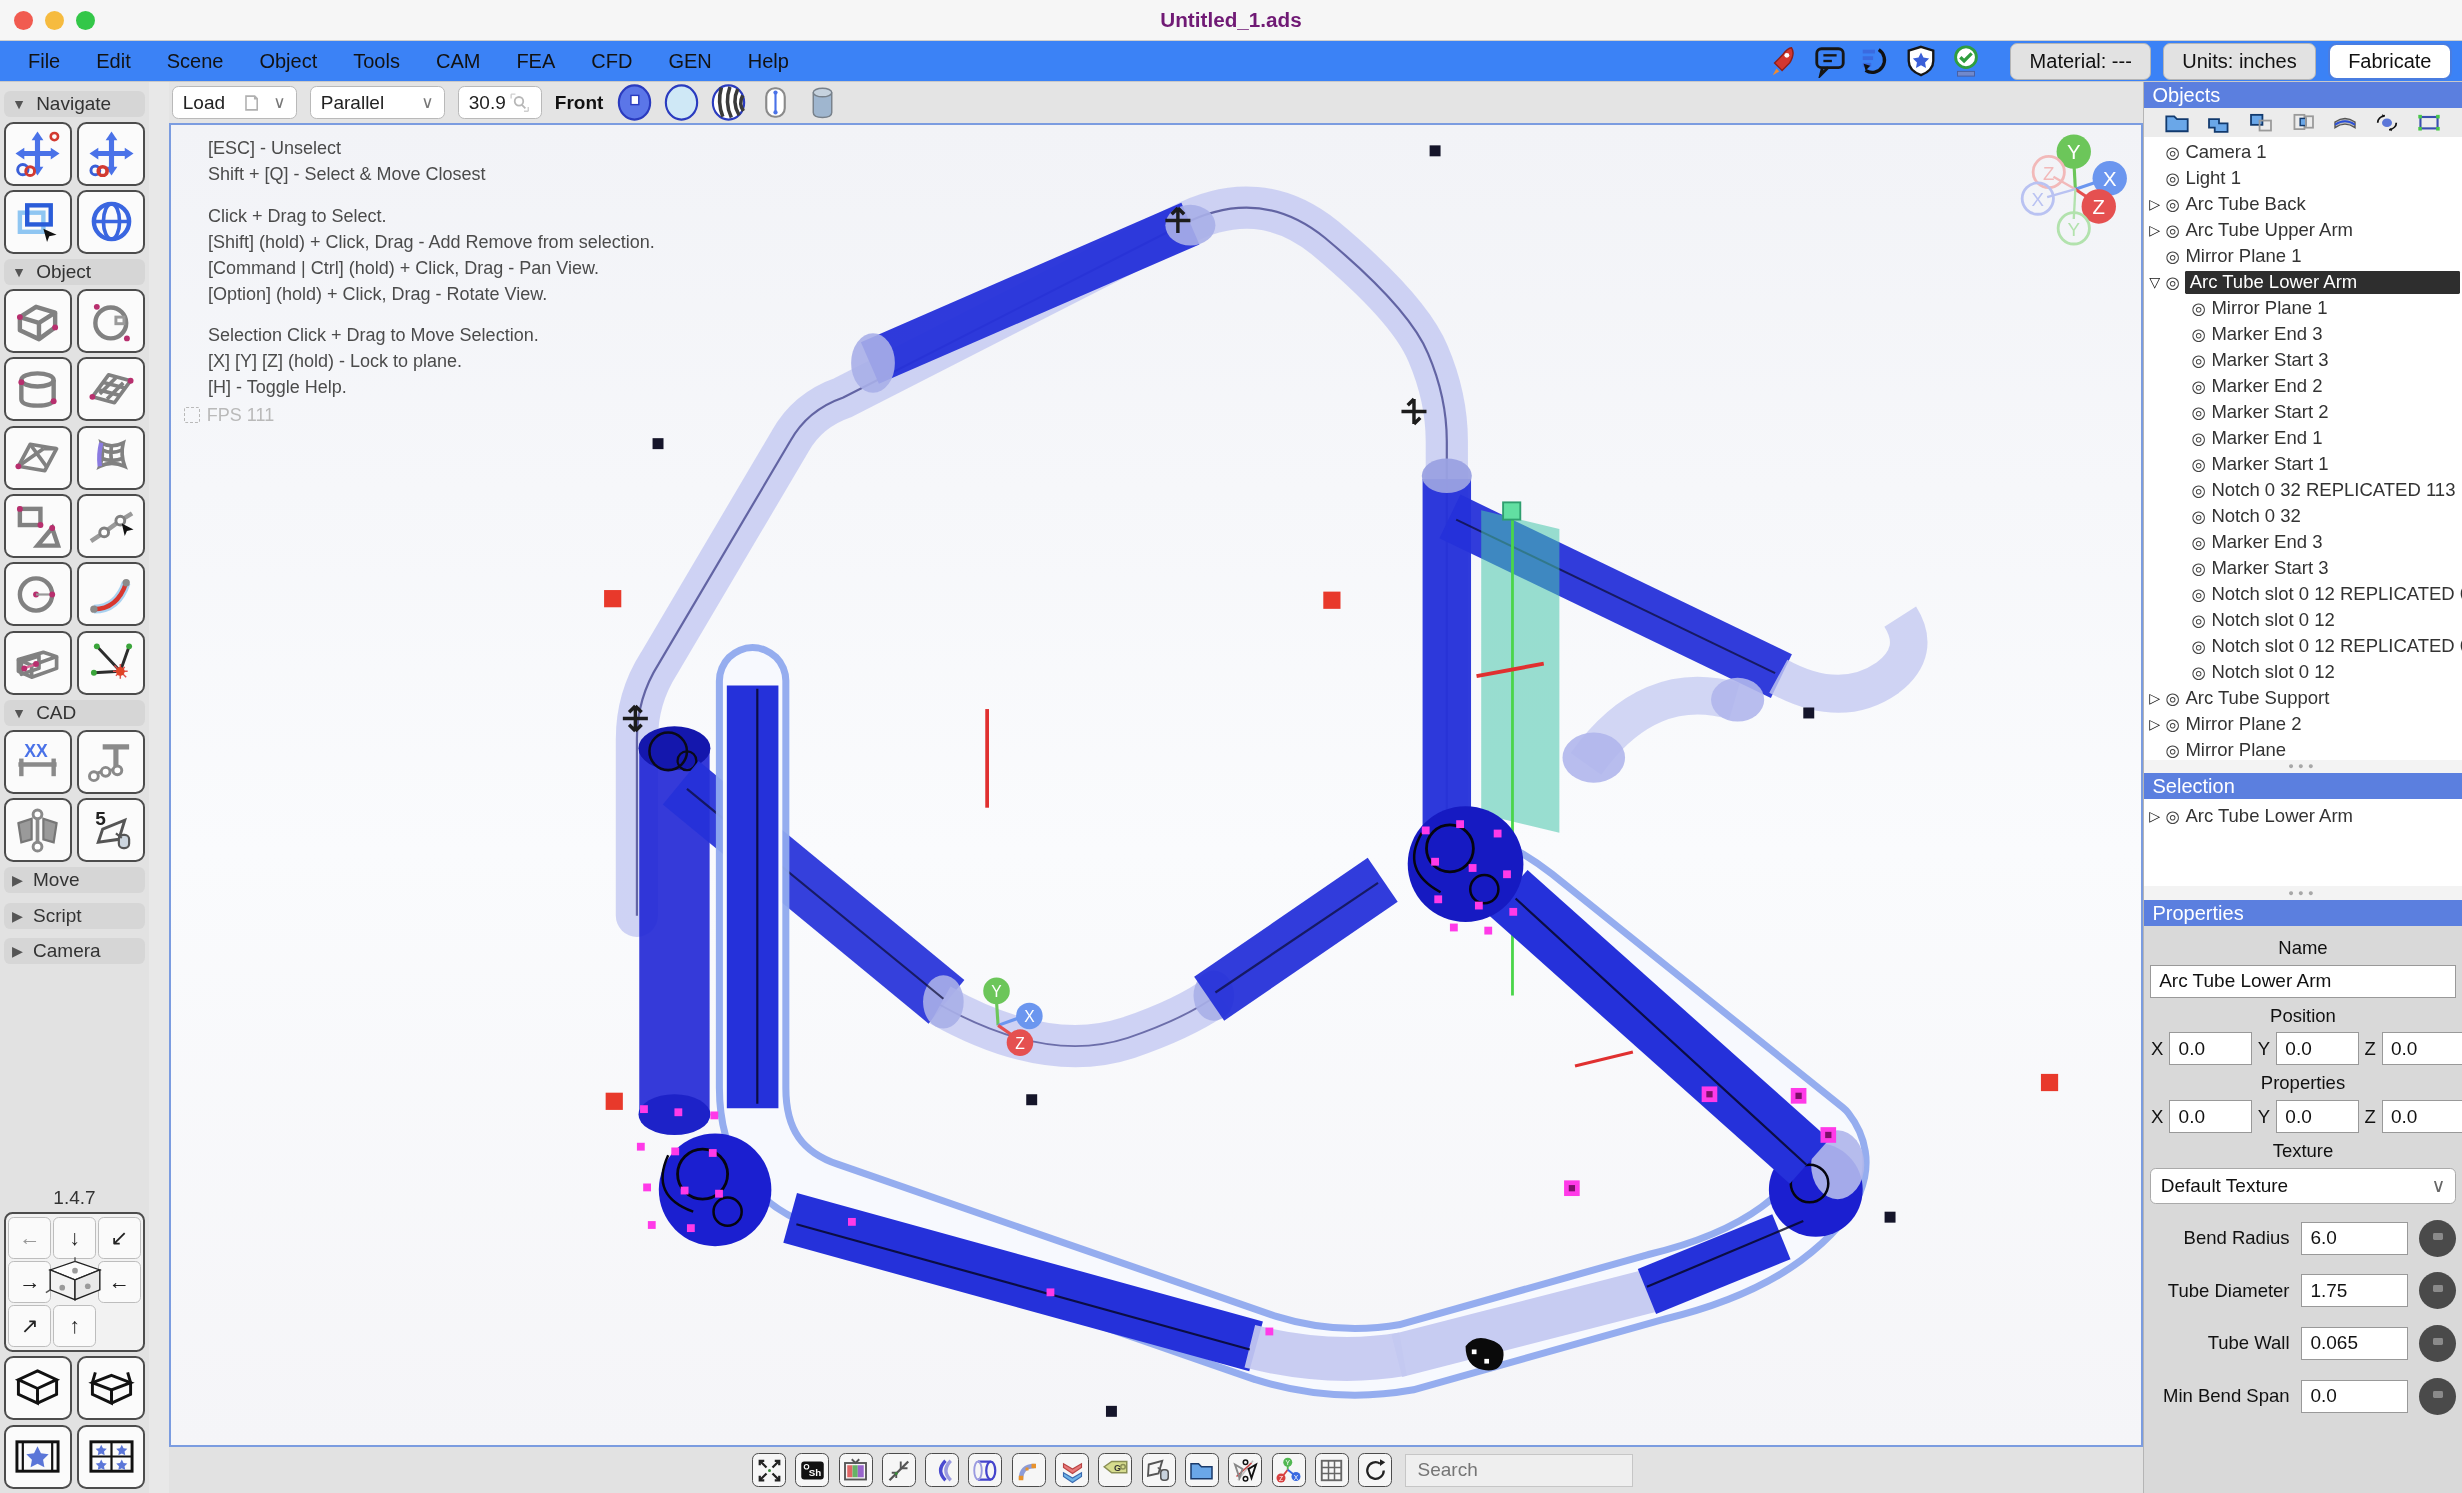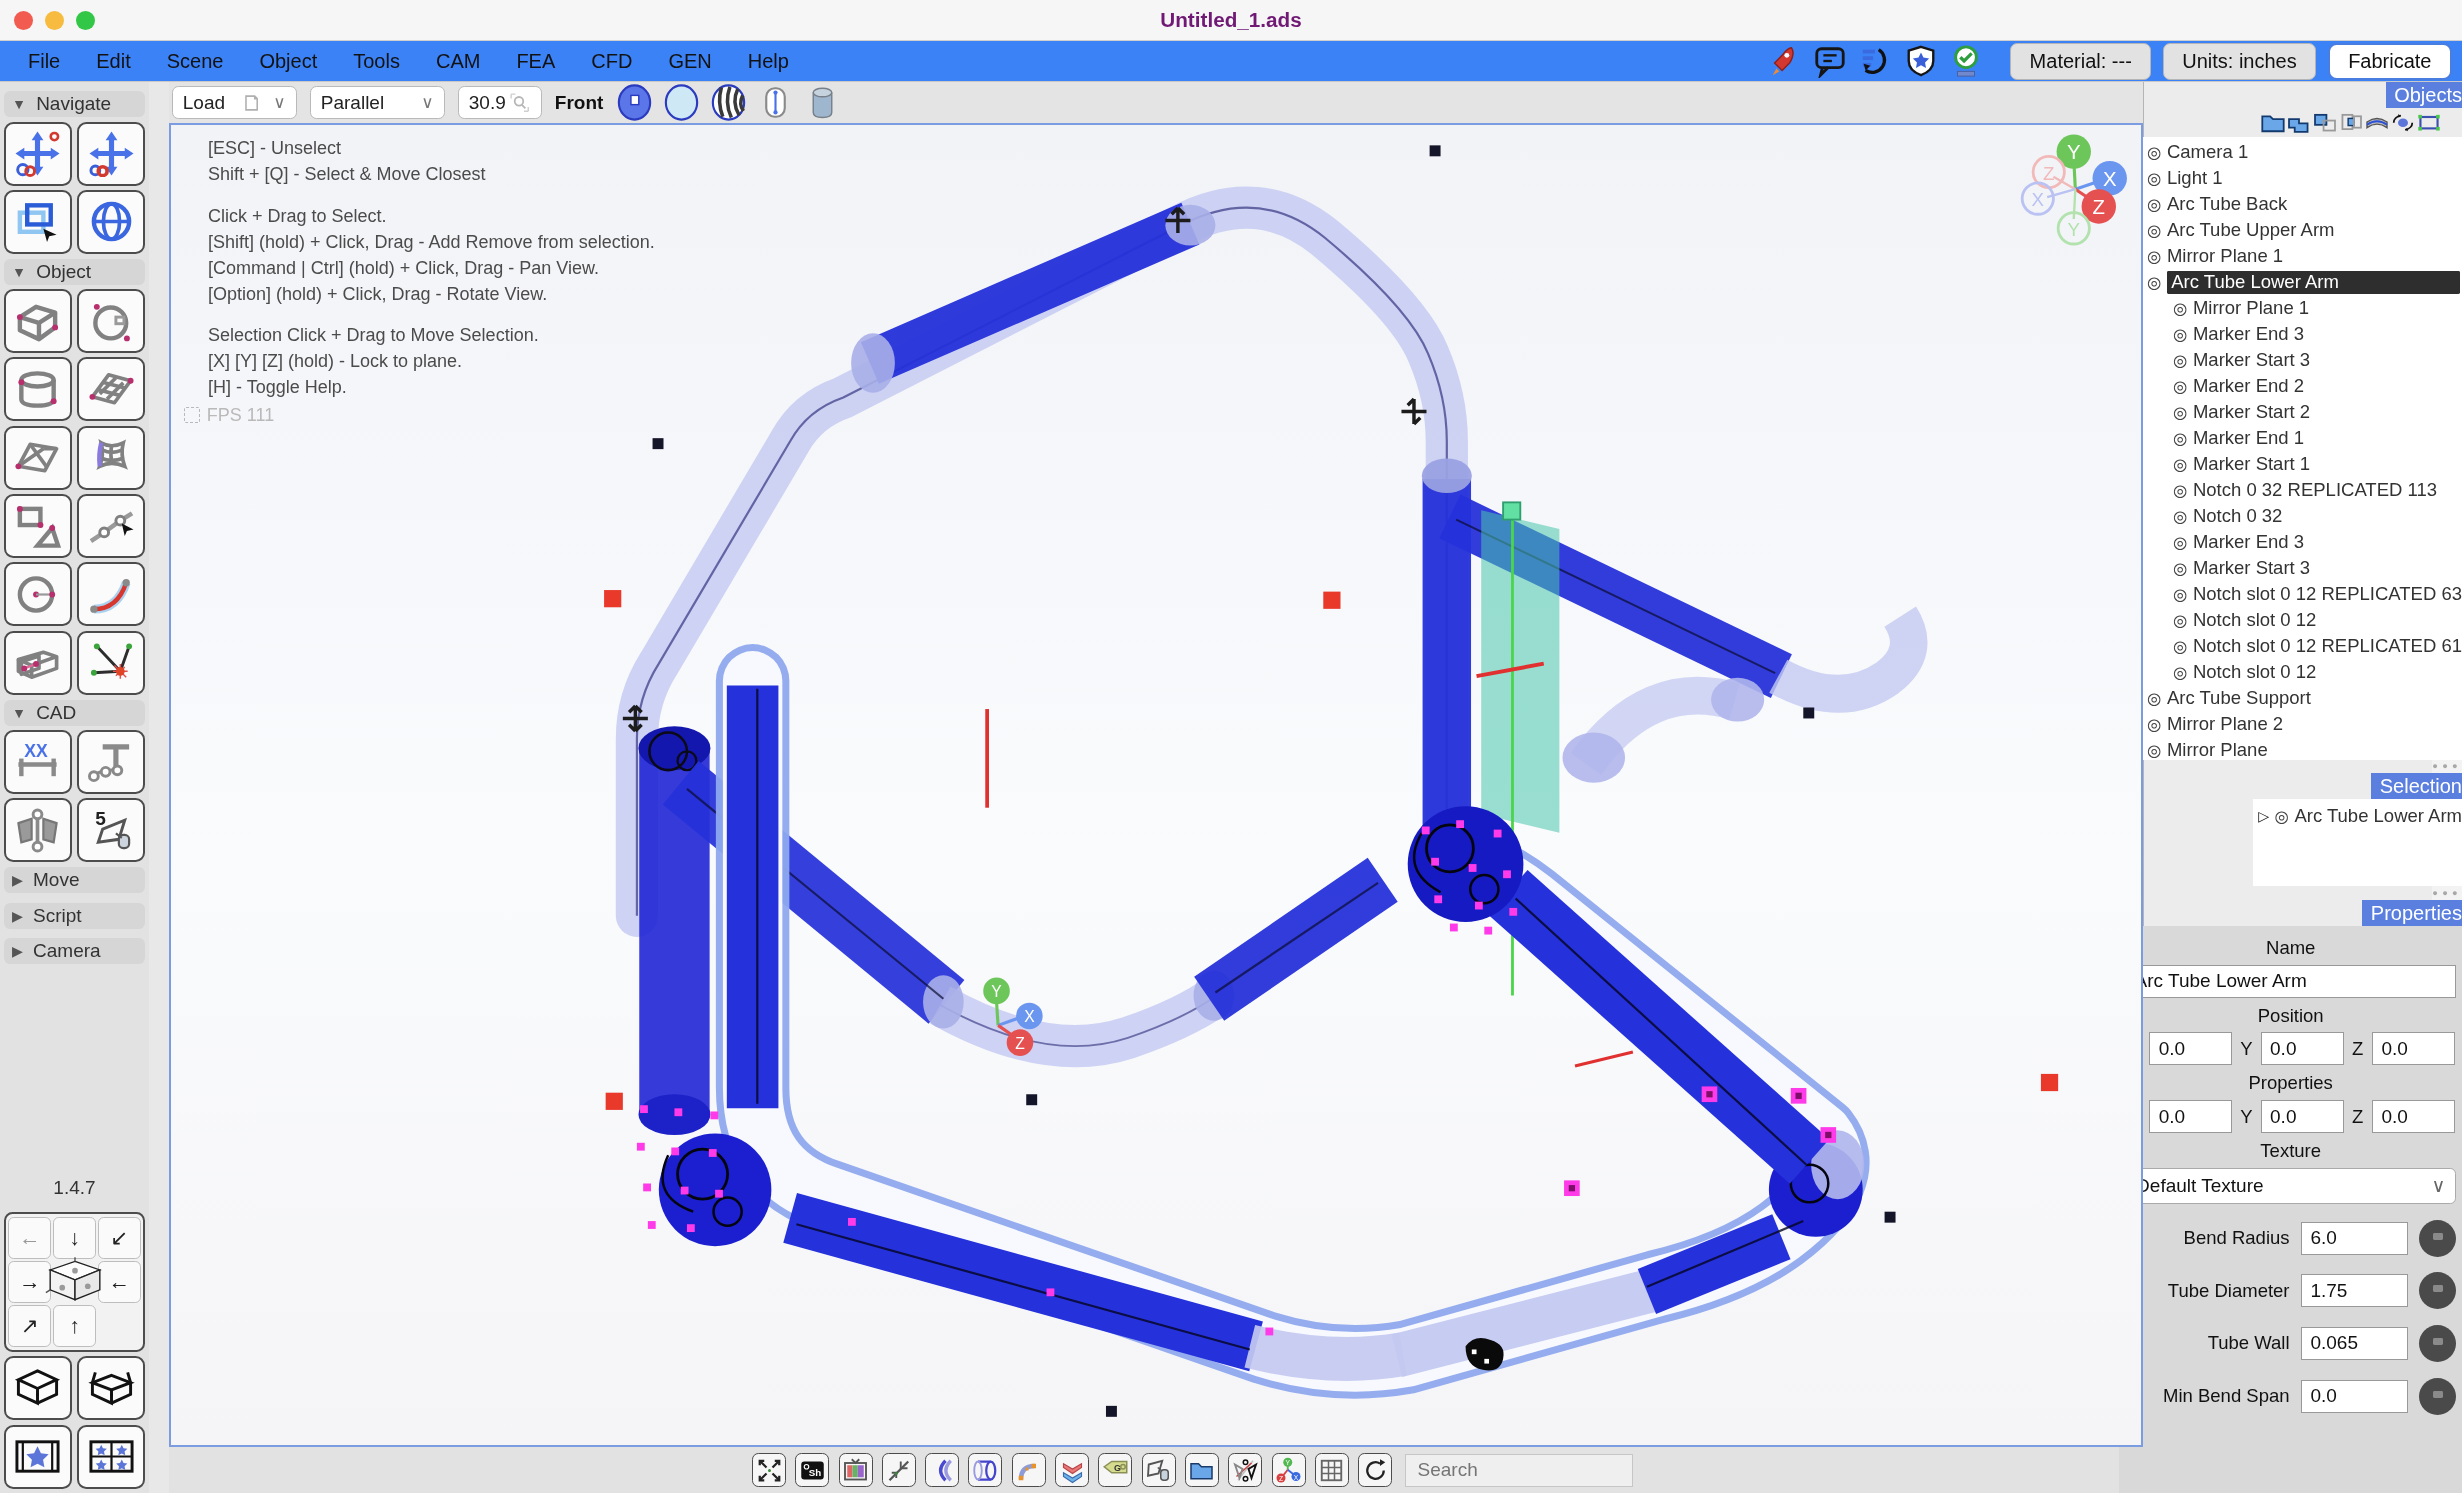--- a/index.html
+++ b/index.html
@@ -33,21 +33,21 @@
     padding:4.3px 3.6px 4.3px 3.6px; }
   .sec-head { height:26px; background:#d6d6d6; border-radius:6.4px; display:flex;
     align-items:center; font-size:19px; color:#333; padding-left:8.5px; margin:5px 0 4.3px 0;
     flex:none; }
   .sec-head .tri { font-size:14.2px; color:#555; margin-right:10px; }
   .btn-grid { display:grid; grid-template-columns:1fr 1fr; gap:4.3px; flex:none; }
   .tool-btn { height:64px; background:#fbfbfb; border:2.1px solid #4c4c4c; border-radius:9.3px;
     display:flex; align-items:center; justify-content:center; }
   .tool-btn svg { width:47px; height:47px; }
   .sb-spacer { flex:1; }
-  .version { text-align:center; font-size:19px; color:#333; margin-bottom:13px; flex:none;}
+  .version { text-align:center; font-size:19px; color:#333; margin-bottom:3px; flex:none;}
   .navcube { background:#f2f2f2; border:2.1px solid #4c4c4c; border-radius:8.5px;
     display:grid; grid-template-columns:1fr 1fr 1fr; gap:2.1px; padding:2.8px; height:140px;
     position:relative; flex:none; margin-bottom:4.3px; }
   .nc-cell { border:1.4px solid #bdbdbd; border-radius:5.7px; background:#fafafa;
     display:flex; align-items:center; justify-content:center; font-size:21.4px; color:#222; }
   .nc-cell.empty { border:none; background:transparent; }
   .nc-cell.gray { color:#999; }
   .nc-cube { position:absolute; left:50%; top:50%; transform:translate(-50%,-50%); }
 
   
@@ -75,21 +75,21 @@
   .bb-icons { display:flex; gap:9.3px; margin-left:583px; }
   .bb-btn { width:34px; height:34px; background:#f6f6f6; border:1.4px solid #4c4c4c;
     border-radius:6.4px; display:flex; align-items:center; justify-content:center; }
   .bb-btn svg { width:27px; height:27px; }
   .search { width:228px; height:33px; margin-left:13px; background:#efefef;
     border:1.4px solid #c6c6c6; font-size:19px; color:#333; padding-left:11.4px;
     font-family:"Liberation Sans",sans-serif; }
 
   
   .rightpanel { width:319px; background:#ececec; border-left:0.7px solid #b5b5b5;
-    display:flex; flex-direction:column;align-items:flex-end; }
+    display:flex; flex-direction:column; }
   .panel-head { height:26px; background:#5b7fdf; color:#fff; font-size:20px;
     line-height:26px; padding-left:8.5px; flex:none; }
   .obj-toolbar { height:28.5px; display:flex; align-items:center; justify-content:space-between;
     padding:0 20px; flex:none; }
   .obj-toolbar svg { width:26px; height:21.4px; }
   .tree { background:#fff; height:623px; overflow:hidden; padding-top:2.8px; font-size:18.5px;
     color:#333; flex:none; }
   .tree-row { height:26px; display:flex; align-items:center; }
   .tree-row .disc { width:21.4px; text-align:center; font-size:14.2px; color:#111; flex:none; }
   .tree-row .oicon { font-size:16.4px; color:#444; margin-right:5.7px; flex:none; }

